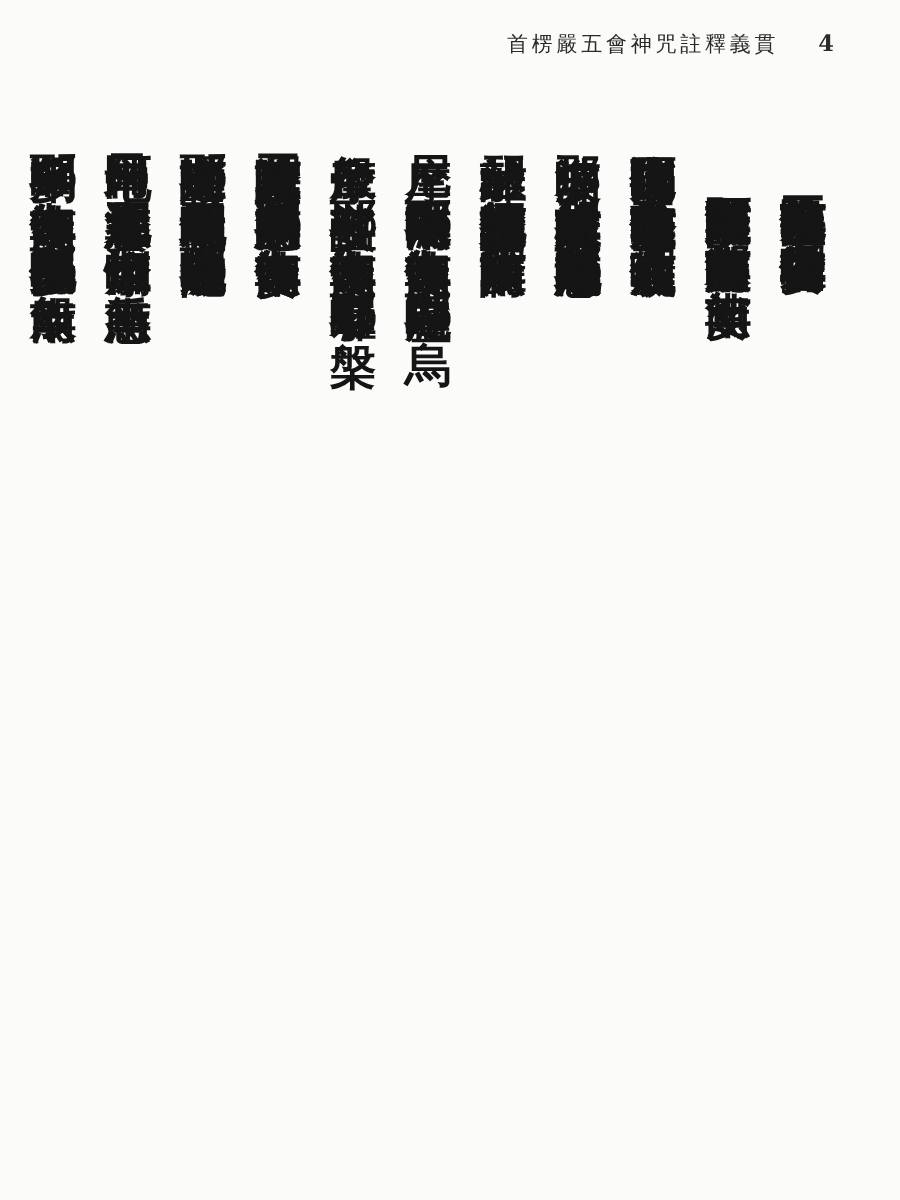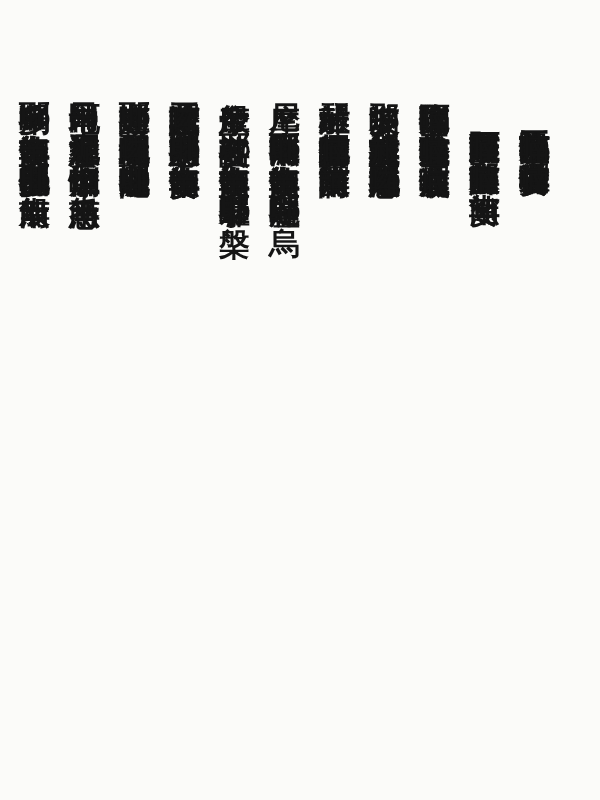--- a/index.html
+++ b/index.html
@@ -54,20 +54,24 @@
     letter-spacing: 0px;
     white-space: pre;     
   }
   .mantra-column.indent { padding-top: 28px; } 
 </style>
 </head>
 <body>
 
 <div class="page">
 
+  <div class="running-header">
+    <span class="book-title">首楞嚴五會神咒註釋義貫</span>
+    <span class="page-number">4</span>
+  </div>
 
   <div class="mantra-block">
     <div class="mantra-column indent">南無薩多南三藐三菩陁俱知喃　娑舍囉婆迦僧伽喃</div>
     <div class="mantra-column indent">南無盧雞阿羅漢跢喃　南無蘇盧多波那喃　南無娑</div>
     <div class="mantra-column">羯唎陁伽彌喃　南無盧雞三藐伽哆喃　三藐伽波囉底</div>
     <div class="mantra-column">波多那喃　南無提婆離瑟赧　南無悉陁耶毗地耶陁囉</div>
     <div class="mantra-column">離瑟赧　舍波奴揭囉訶娑訶娑囉摩他喃　南無跋囉訶</div>
     <div class="mantra-column">摩尼　南無因陁囉耶　南無婆伽婆帝　盧陁囉耶　烏</div>
     <div class="mantra-column">摩般帝　娑醯夜耶　南無婆伽婆帝　那囉野拏耶　槃</div>
     <div class="mantra-column">遮摩訶三慕陀囉　南無悉羯唎多耶　南無婆伽婆帝</div>

